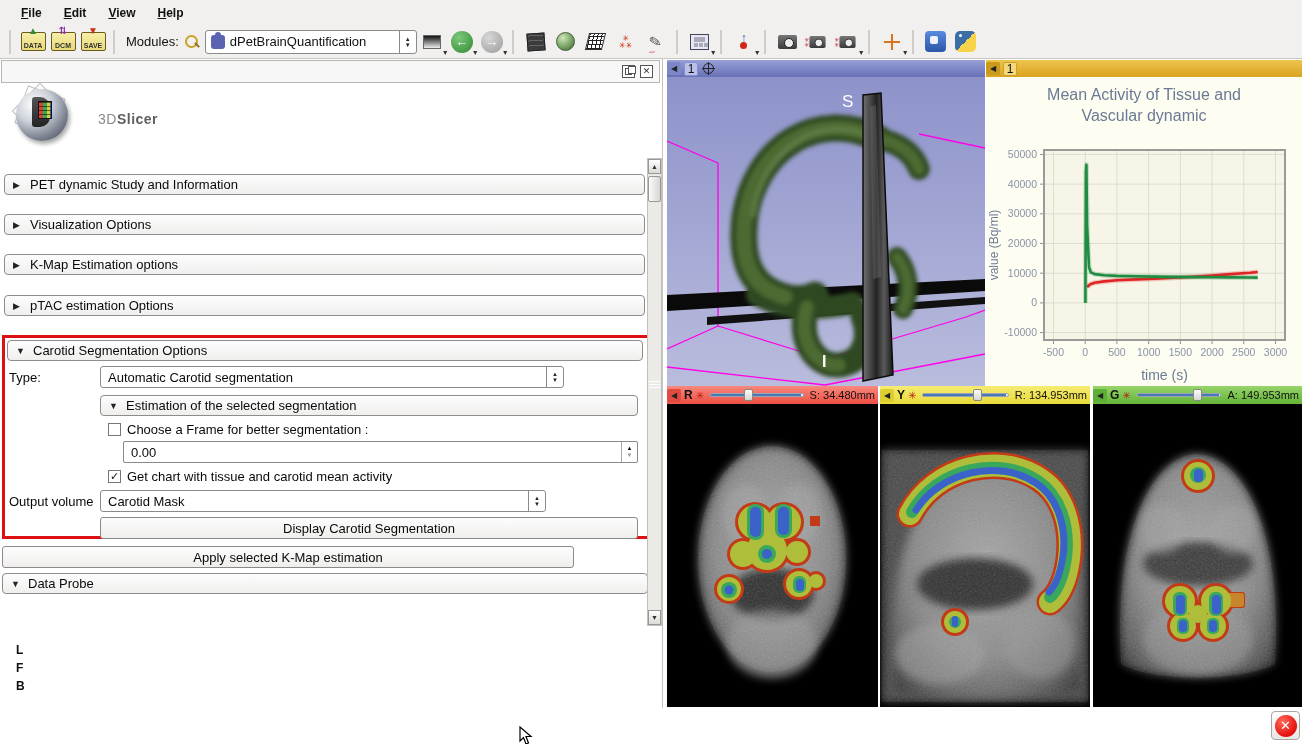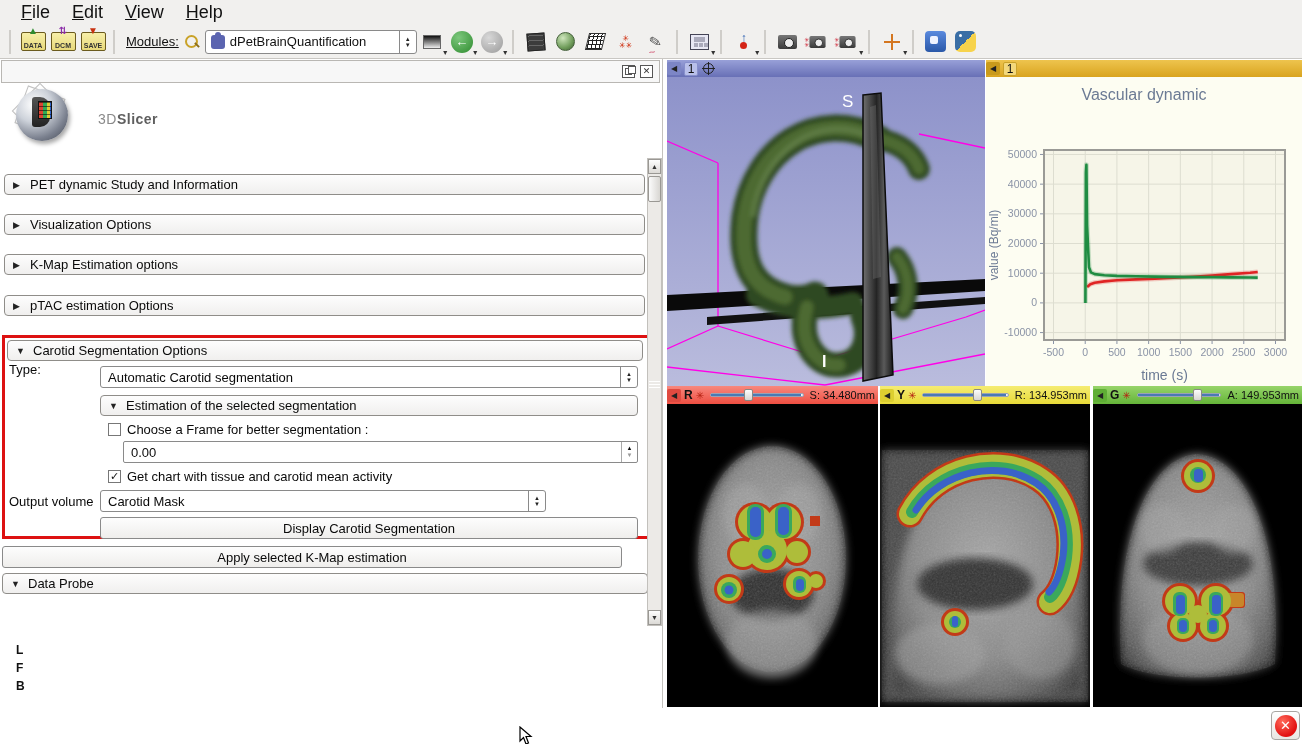--- a/index.html
+++ b/index.html
@@ -2,36 +2,36 @@
 <html><head>
 <meta charset="utf-8">
 <style>
   * { margin:0; padding:0; box-sizing:border-box; }
   html,body { width:1302px; height:744px; overflow:hidden; }
   body { font-family:"Liberation Sans","DejaVu Sans",sans-serif; background:#fff; position:relative; }
   #app { position:absolute; inset:0; width:1302px; height:744px; background:#fff; }
 
   
   .menubar { position:absolute; left:0; top:0; width:1302px; height:25px; background:#f1f0ee;
-             display:flex; align-items:center; padding-left:10px; font-size:18px; color:#111; }
+             display:flex; align-items:center; padding-left:10px; font-size:12px; color:#111;font-weight:bold; }
   .menu-item { padding:3px 11px; cursor:default; }
   .menu-item::first-letter { text-decoration:underline; }
 
   
   .toolbar { position:absolute; left:0; top:25px; width:1302px; height:34px; background:#f1f0ee;
              border-bottom:1px solid #c9c7c3; display:flex; align-items:center; padding-left:4px; }
   .tsep { width:4px; height:24px; border-left:2px solid #cfcdc9; margin:0 5px; }
   .tbtn { height:28px; min-width:28px; display:flex; align-items:center; justify-content:center;
           position:relative; margin:0 1px; }
   .file-ic { width:25px; height:19px; background:linear-gradient(#f7efa9,#e8d97a); border:1px solid #6b5b1e;
              border-radius:2px; position:relative; display:flex; align-items:flex-end; justify-content:center; }
   .file-ic .lbl { font-size:7px; font-weight:bold; color:#333; line-height:8px; letter-spacing:0; }
   .file-ic .arr { position:absolute; top:-7px; font-size:10px; line-height:10px; font-weight:bold; }
   .arr.green { color:#2e8b2e; } .arr.purple { color:#8b2ea8; } .arr.red { color:#c83210; }
-  .modules-label { font-size:13px; color:#111; margin:0 6px 0 4px;text-decoration:underline; }
+  .modules-label { font-size:13px; color:#111; margin:0 6px 0 4px; }
   .mag { width:14px; height:14px; position:relative; margin-right:6px; }
   .mag::before { content:""; position:absolute; left:0; top:0; width:9px; height:9px; border:2px solid #c9a227; border-radius:50%; }
   .mag::after { content:""; position:absolute; left:9px; top:9px; width:6px; height:2px; background:#8a6d1a; transform:rotate(45deg); }
   .mod-combo { width:212px; height:24px; background:#fff; border:1px solid #8a8a8a; border-radius:3px;
                display:flex; align-items:center; font-size:13px; color:#111; }
   .mod-combo .puzzle { width:14px; height:14px; margin:0 5px; background:#5b64b0; border-radius:3px; position:relative; }
   .mod-combo .puzzle::after { content:""; position:absolute; left:4px; top:-3px; width:6px; height:6px; border-radius:50%; background:#5b64b0; }
   .spincell { margin-left:auto; width:17px; align-self:stretch; border-left:1px solid #8a8a8a;
               display:flex; flex-direction:column; align-items:center; justify-content:center; font-size:6px; color:#222; line-height:6px; }
   .levels-ic { width:18px; height:14px; background:linear-gradient(#111,#eee); border:1px solid #666; }
@@ -363,22 +363,22 @@
         <span class="tri">▶</span>
         <span>pTAC estimation Options</span>
       </div>
 
       <div class="redbox">
         <div class="chdr" style="top:2px; left:2px; width:636px;">
           <span class="tri">▼</span>
           <span>Carotid Segmentation Options</span>
         </div>
 
-        <span class="fieldlabel" style="left:4px; top:24px;">Type:</span>
-        <div class="combo" style="left:95px; top:28px; width:538px;">
+        <span class="fieldlabel" style="left:4px; top:32px;">Type:</span>
+        <div class="combo" style="left:95px; top:28px; width:464px;">
           <span>Automatic Carotid segmentation</span>
           <div class="spincell">
               <span>▲</span>
               <span>▼</span>
             </div>
         </div>
 
         <div class="chdr" style="top:57px; left:95px; width:538px;">
           <span class="tri">▼</span>
           <span>Estimation of the selected segmentation</span>
@@ -409,21 +409,21 @@
               <span>▲</span>
               <span>▼</span>
             </div>
         </div>
 
         <div class="btn" style="left:95px; top:179px; width:538px;">
           <span>Display Carotid Segmentation</span>
         </div>
       </div>
 
-      <div class="btn" style="left:2px; top:487px; width:620px;">
+      <div class="btn" style="left:2px; top:487px; width:572px;">
         <span>Apply selected K-Map estimation</span>
       </div>
 
       <div class="chdr" style="top:514px; left:2px; width:646px;">
         <span class="tri">▼</span>
         <span>Data Probe</span>
       </div>
 
       <div class="probe-lfb" style="top:584px;">L</div>
       <div class="probe-lfb" style="top:602px;">F</div>
@@ -481,20 +481,21 @@
     </div>
 
     <div class="chartview">
       <div class="viewbar">
         <span class="pinchip">
             <span>◀</span>
           </span>
         <span class="idchip">1</span>
       </div>
       <div class="chart-title">
+        <div>Mean Activity of Tissue and</div>
         <div>Vascular dynamic</div>
       </div>
       <svg class="chart-plot" viewBox="0 0 316 309" id="chart-svg">
           <rect x="58" y="73" width="241" height="190" fill="#f6f5e8" stroke="none"></rect>
           <line x1="67.51315789473684" y1="73" x2="67.51315789473684" y2="263" stroke="#ddddd0" stroke-width="1"></line>
           <line x1="99.22368421052632" y1="73" x2="99.22368421052632" y2="263" stroke="#ddddd0" stroke-width="1"></line>
           <line x1="130.93421052631578" y1="73" x2="130.93421052631578" y2="263" stroke="#ddddd0" stroke-width="1"></line>
           <line x1="162.64473684210526" y1="73" x2="162.64473684210526" y2="263" stroke="#ddddd0" stroke-width="1"></line>
           <line x1="194.35526315789474" y1="73" x2="194.35526315789474" y2="263" stroke="#ddddd0" stroke-width="1"></line>
           <line x1="226.0657894736842" y1="73" x2="226.0657894736842" y2="263" stroke="#ddddd0" stroke-width="1"></line>

